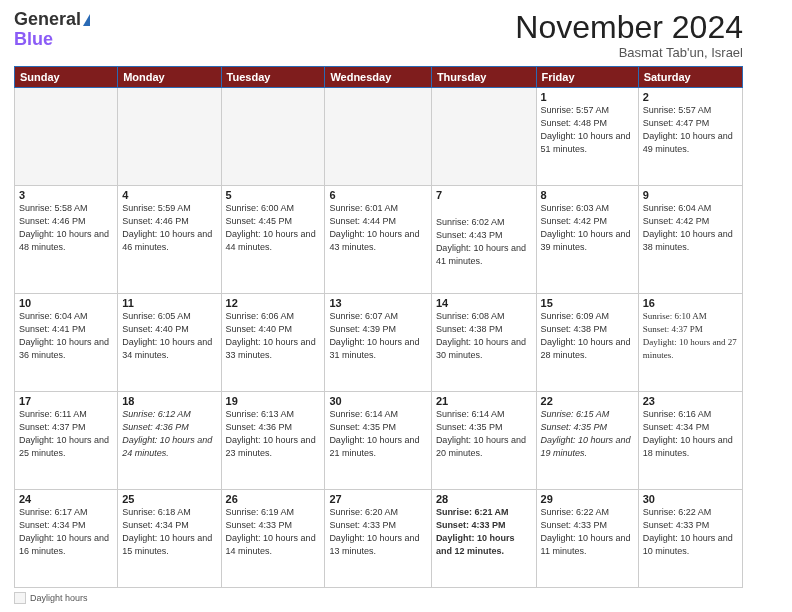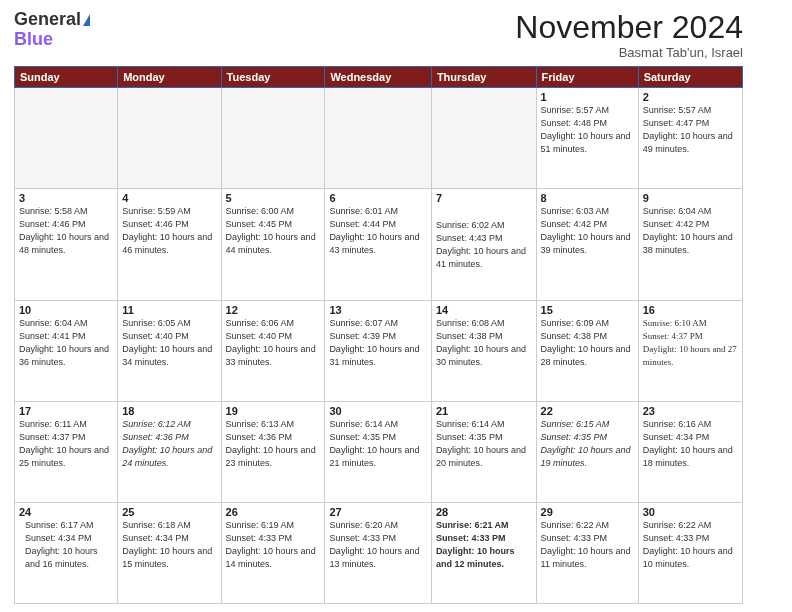--- a/index.html
+++ b/index.html
@@ -287,21 +287,21 @@
           <td>
             <div class="day-number">23</div>
             <div class="day-info" style="white-space: pre-line;">Sunrise: 6:16 AM
 Sunset: 4:34 PM
 Daylight: 10 hours and 18 minutes.</div>
           </td>
         </tr>
         <tr>
           <td>
             <div class="day-number">24</div>
-            <div class="day-info" style="white-space: pre-line; margin-left: 6px;">Sunrise: 6:17 AM
+            <div class="day-info" style="white-space: pre-line;">Sunrise: 6:17 AM
 Sunset: 4:34 PM
 Daylight: 10 hours and 16 minutes.</div>
           </td>
           <td>
             <div class="day-number">25</div>
             <div class="day-info" style="white-space: pre-line;">Sunrise: 6:18 AM
 Sunset: 4:34 PM
 Daylight: 10 hours and 15 minutes.</div>
           </td>
           <td>
@@ -331,13 +331,17 @@
           <td>
             <div class="day-number">30</div>
             <div class="day-info" style="white-space: pre-line;">Sunrise: 6:22 AM
 Sunset: 4:33 PM
 Daylight: 10 hours and 10 minutes.</div>
           </td>
         </tr>
       </tbody>
   </table>
 
+  <div class="legend">
+    <div class="legend-box"></div>
+    <span>Daylight hours</span>
+  </div>
 </div>
 
 </body></html>

